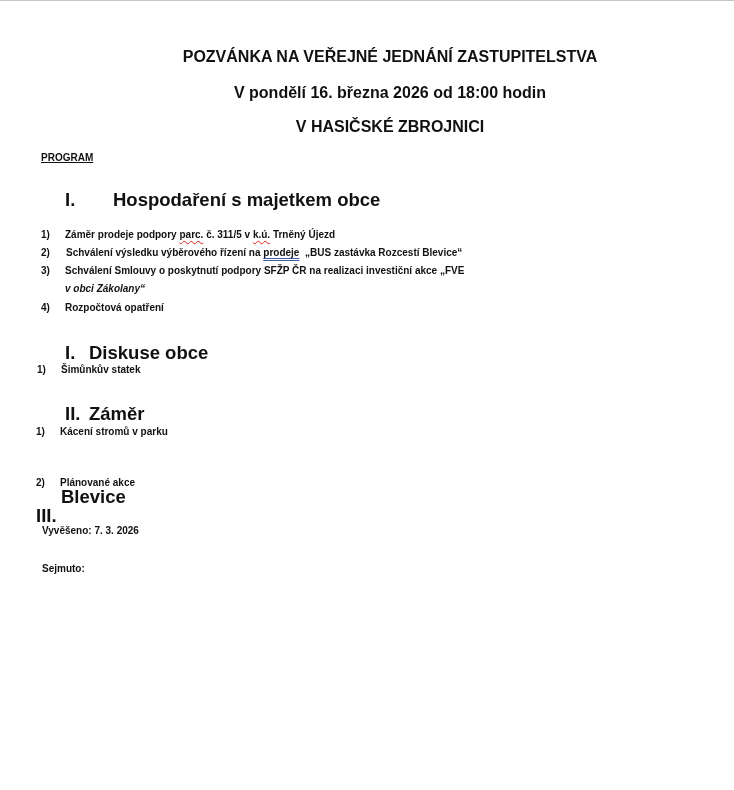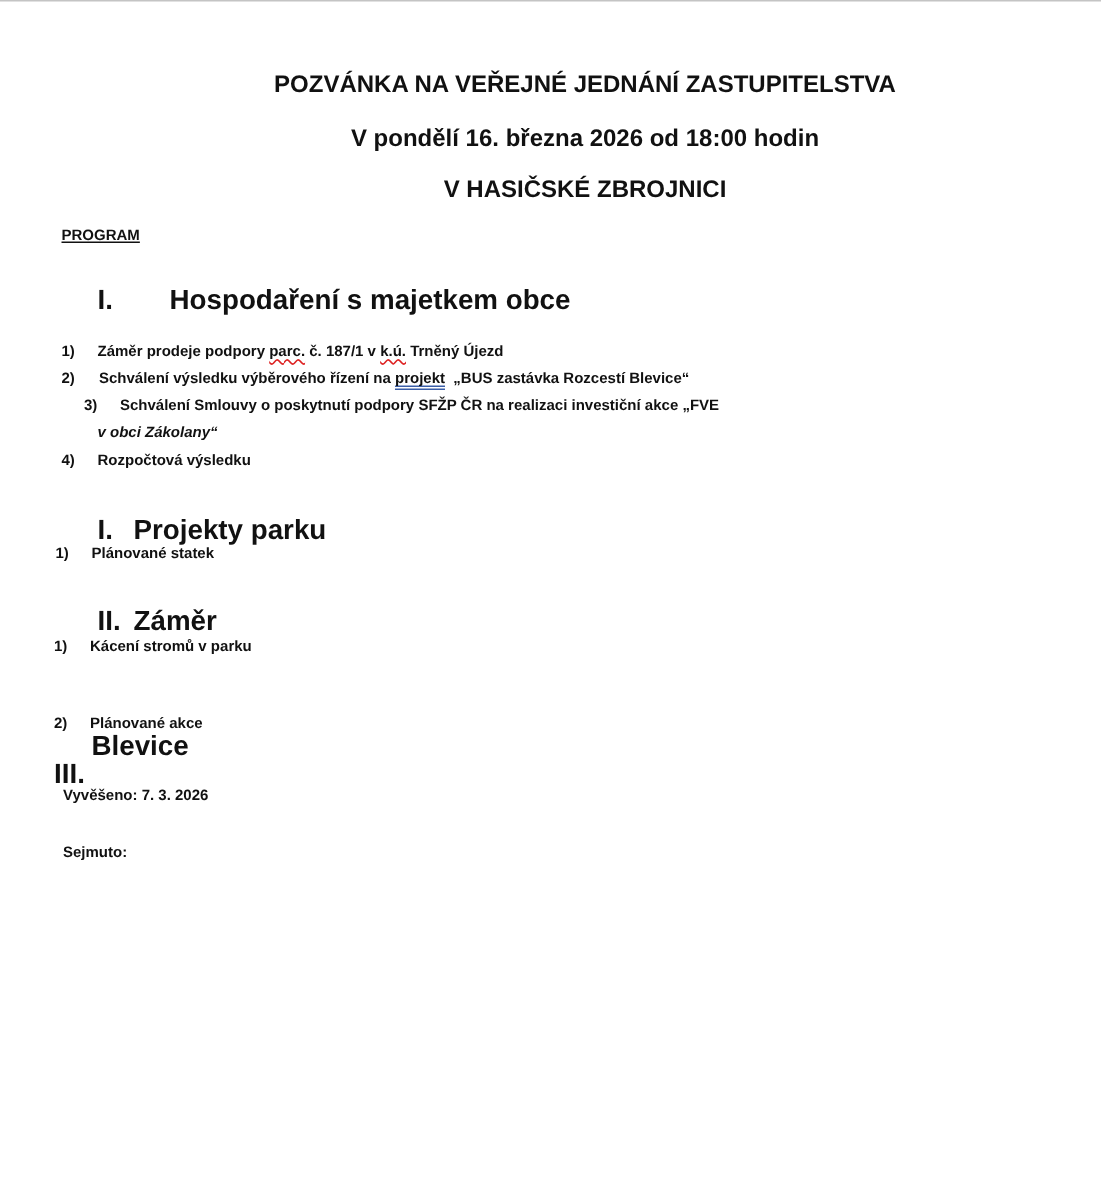--- a/index.html
+++ b/index.html
@@ -26,37 +26,37 @@
 <div class="abs center t16" style="top:48px;">POZVÁNKA NA VEŘEJNÉ JEDNÁNÍ ZASTUPITELSTVA</div>
 <div class="abs center t16" style="top:84px;">V pondělí 16. března 2026 od 18:00 hodin</div>
 <div class="abs center t16" style="top:118px;">V HASIČSKÉ ZBROJNICI</div>
 
 <div class="abs t15 ul" style="left:41px; top:152px;">PROGRAM</div>
 
 <div class="abs t18" style="left:65px; top:189px;">I.</div>
 <div class="abs t18" style="left:113px; top:189px;">Hospodaření s majetkem obce</div>
 
 <div class="abs t15" style="left:41px; top:229px;">
-  <span class="num" style="width:24px;">1)</span><span>Záměr prodeje podpory </span><span class="spell">parc.</span><span> č. 187/1 v </span><span class="spell">k.ú.</span><span> Trněný Újezd</span>
+  <span class="num" style="width:24px;">1)</span><span>Záměr prodeje podpory </span><span class="spell">parc.</span><span> č. 311/5 v </span><span class="spell">k.ú.</span><span> Trněný Újezd</span>
 </div>
 <div class="abs t15" style="left:41px; top:247px;">
-  <span class="num" style="width:25px;">2)</span><span>Schválení výsledku výběrového řízení na </span><span class="gram">projekt</span><span style="white-space:pre;margin-top:20px;">  „BUS zastávka Rozcestí Blevice“</span>
+  <span class="num" style="width:25px;">2)</span><span>Schválení výsledku výběrového řízení na </span><span class="gram">prodeje</span><span style="white-space:pre;margin-top:20px;">  „BUS zastávka Rozcestí Blevice“</span>
 </div>
-<div class="abs t15" style="left:41px; top:265px;margin-left:15px;">
+<div class="abs t15" style="left:41px; top:265px;">
   <span class="num" style="width:24px;">3)</span><span>Schválení Smlouvy o poskytnutí podpory SFŽP ČR na realizaci investiční akce „FVE</span>
 </div>
 <div class="abs t15" style="left:65px; top:283px;font-style:italic;">v obci Zákolany“</div>
 <div class="abs t15" style="left:41px; top:302px;">
-  <span class="num" style="width:24px;">4)</span><span>Rozpočtová výsledku</span>
+  <span class="num" style="width:24px;">4)</span><span>Rozpočtová opatření</span>
 </div>
 
 <div class="abs t18" style="left:65px; top:342px;">I.</div>
-<div class="abs t18" style="left:89px; top:342px;">Projekty parku</div>
+<div class="abs t18" style="left:89px; top:342px;">Diskuse obce</div>
 <div class="abs t15" style="left:37px; top:364px;">
-  <span class="num" style="width:24px;">1)</span><span>Plánované statek</span>
+  <span class="num" style="width:24px;">1)</span><span>Šimůnkův statek</span>
 </div>
 
 <div class="abs t18" style="left:65px; top:403px;">II.</div>
 <div class="abs t18" style="left:89px; top:403px;">Záměr</div>
 <div class="abs t15" style="left:36px; top:426px;">
   <span class="num" style="width:24px;">1)</span><span>Kácení stromů v parku</span>
 </div>
 <div class="abs t15" style="left:36px; top:447px;margin-top:30px;">
   <span class="num" style="width:24px;">2)</span><span>Plánované akce</span>
 </div>

